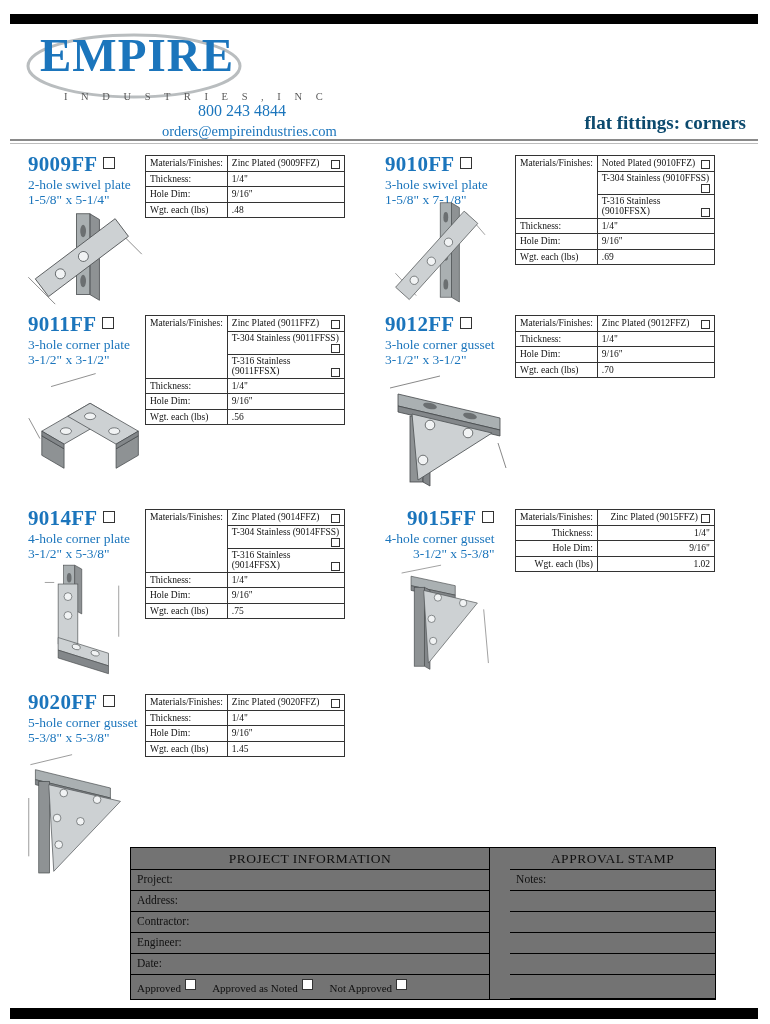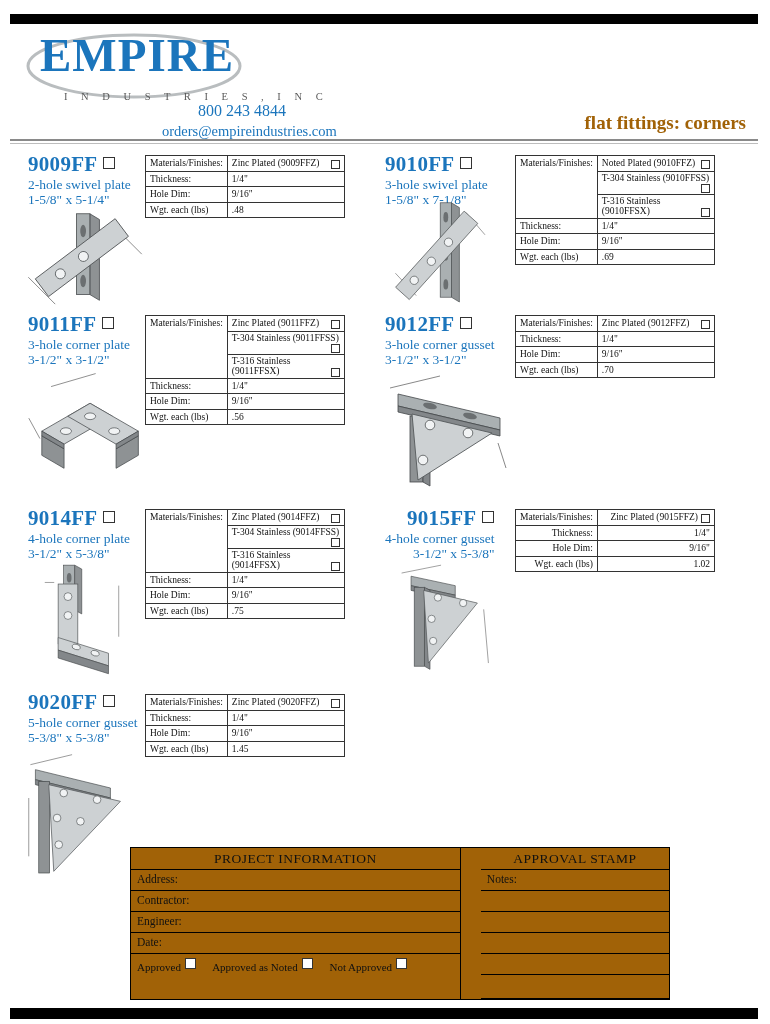--- a/index.html
+++ b/index.html
@@ -11,21 +11,21 @@
   }
   .abs { position:absolute; }
   .bar { background:#000; }
 
   
   .logo-text { font-size:47px; font-weight:bold; color:#1b75bc; letter-spacing:1px; }
   .logo-sub  { font-size:10.5px; letter-spacing:5.5px; color:#5a5a5a; }
   .hdr-phone { font-size:16px; color:#1b75bc; }
   .hdr-email { font-size:14.5px; color:#1b75bc; }
   .range-title { font-size:31px; font-weight:bold; color:#1b75bc; text-align:right; }
-  .range-sub   { font-size:19px; font-weight:bold; color:#a16207; text-align:right; }
+  .range-sub   { font-size:19px; font-weight:bold; color:#0c4a6e; text-align:right; }
 
   
   .product { position:absolute; }
   .p-head  { position:absolute; }
   .p-code  { font-size:21px; font-weight:bold; color:#1b75bc; letter-spacing:.3px; }
   .p-sub   { font-size:13.5px; color:#1b75bc; line-height:1.14; }
 
   
   .cb { display:inline-block; width:12px; height:12px; border:1.2px solid #333;
         background:#fff; vertical-align:2px; margin-left:6px; }
@@ -42,22 +42,22 @@
   .drawing { position:absolute; }
   .hole { fill:#f1f3f4; stroke:#505456; stroke-width:.8; }
   .dim  { stroke:#555; stroke-width:.7; }
   .metal-front { fill:#aab0b2; stroke:#44484a; stroke-width:.8; }
   .metal-side  { fill:#8e9294; stroke:#44484a; stroke-width:.8; }
   .metal-dark  { fill:#83878a; stroke:#44484a; stroke-width:.8; }
   .plate { fill:#cdd1d3; stroke:#55595b; stroke-width:.9; }
   .slot  { fill:#6b6f71; }
 
   
-  .pi { position:absolute; left:130px; top:841px; width:540px; border:1.6px solid #000;
-        display:flex; font-size:11.5px; background:#a16207; z-index:3; }
+  .pi { position:absolute; left:130px; top:841px; width:586px; border:1.6px solid #000;
+        display:flex; font-size:11.5px; background:#737373; z-index:3; }
   .pi-left  { width:360px; }
   .pi-right { width:227px; border-left:1.4px solid #000;padding-left:20px; }
   .pi-h { height:22px; border-bottom:1.4px solid #000; text-align:center;
           font-size:13.5px; letter-spacing:.5px; line-height:22px; }
   .pi-row { height:21px; border-bottom:1px solid #000; padding:2.5px 6px; }
   .pi-approve { height:24px; padding:4px 6px; font-size:11px; }
   .pi-approve .opt { margin-right:14px; }
   .pi-approve .cb { width:11px; height:11px; margin-left:4px; }
   .notes-line { height:21px; border-bottom:1px solid #000; }
   .notes-last { height:24px; }
@@ -388,20 +388,21 @@
       <circle class="hole" cx="88" cy="62" r="4.6"></circle>
       <circle class="hole" cx="40" cy="84" r="4.6"></circle>
       <circle class="hole" cx="42" cy="116" r="4.6"></circle>
       <circle class="hole" cx="68" cy="88" r="4.6"></circle>
     </svg>
   </div>
 
   <div class="pi">
     <div class="pi-left">
       <div class="pi-h">PROJECT INFORMATION</div>
+      <div class="pi-row"><span>Project:</span></div>
       <div class="pi-row"><span>Address:</span></div>
       <div class="pi-row"><span>Contractor:</span></div>
       <div class="pi-row"><span>Engineer:</span></div>
       <div class="pi-row"><span>Date:</span></div>
       <div class="pi-approve">
         <span class="opt"><span>Approved</span><span class="cb"></span></span>
         <span class="opt"><span>Approved as Noted</span><span class="cb"></span></span>
         <span class="opt"><span>Not Approved</span><span class="cb"></span></span>
       </div>
     </div>

